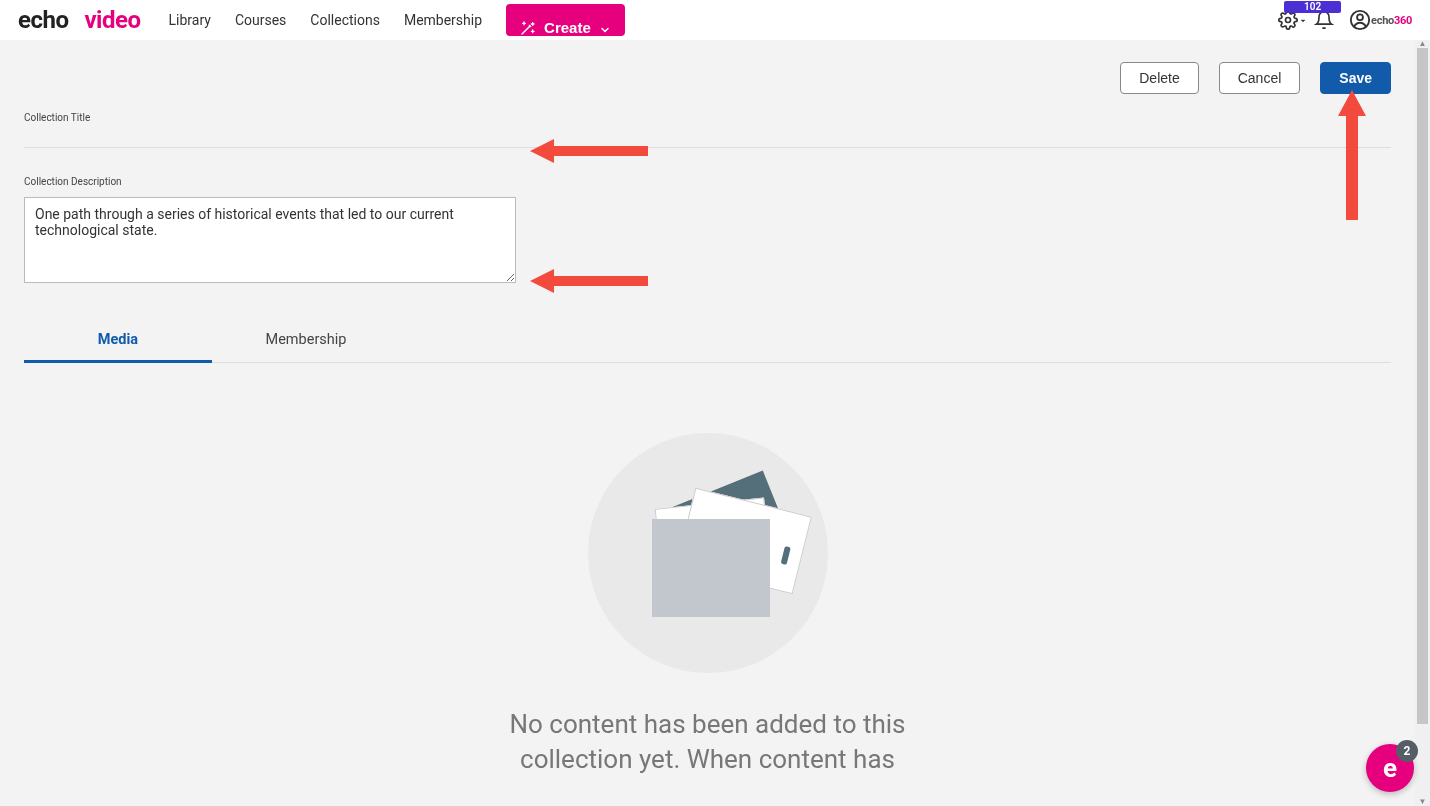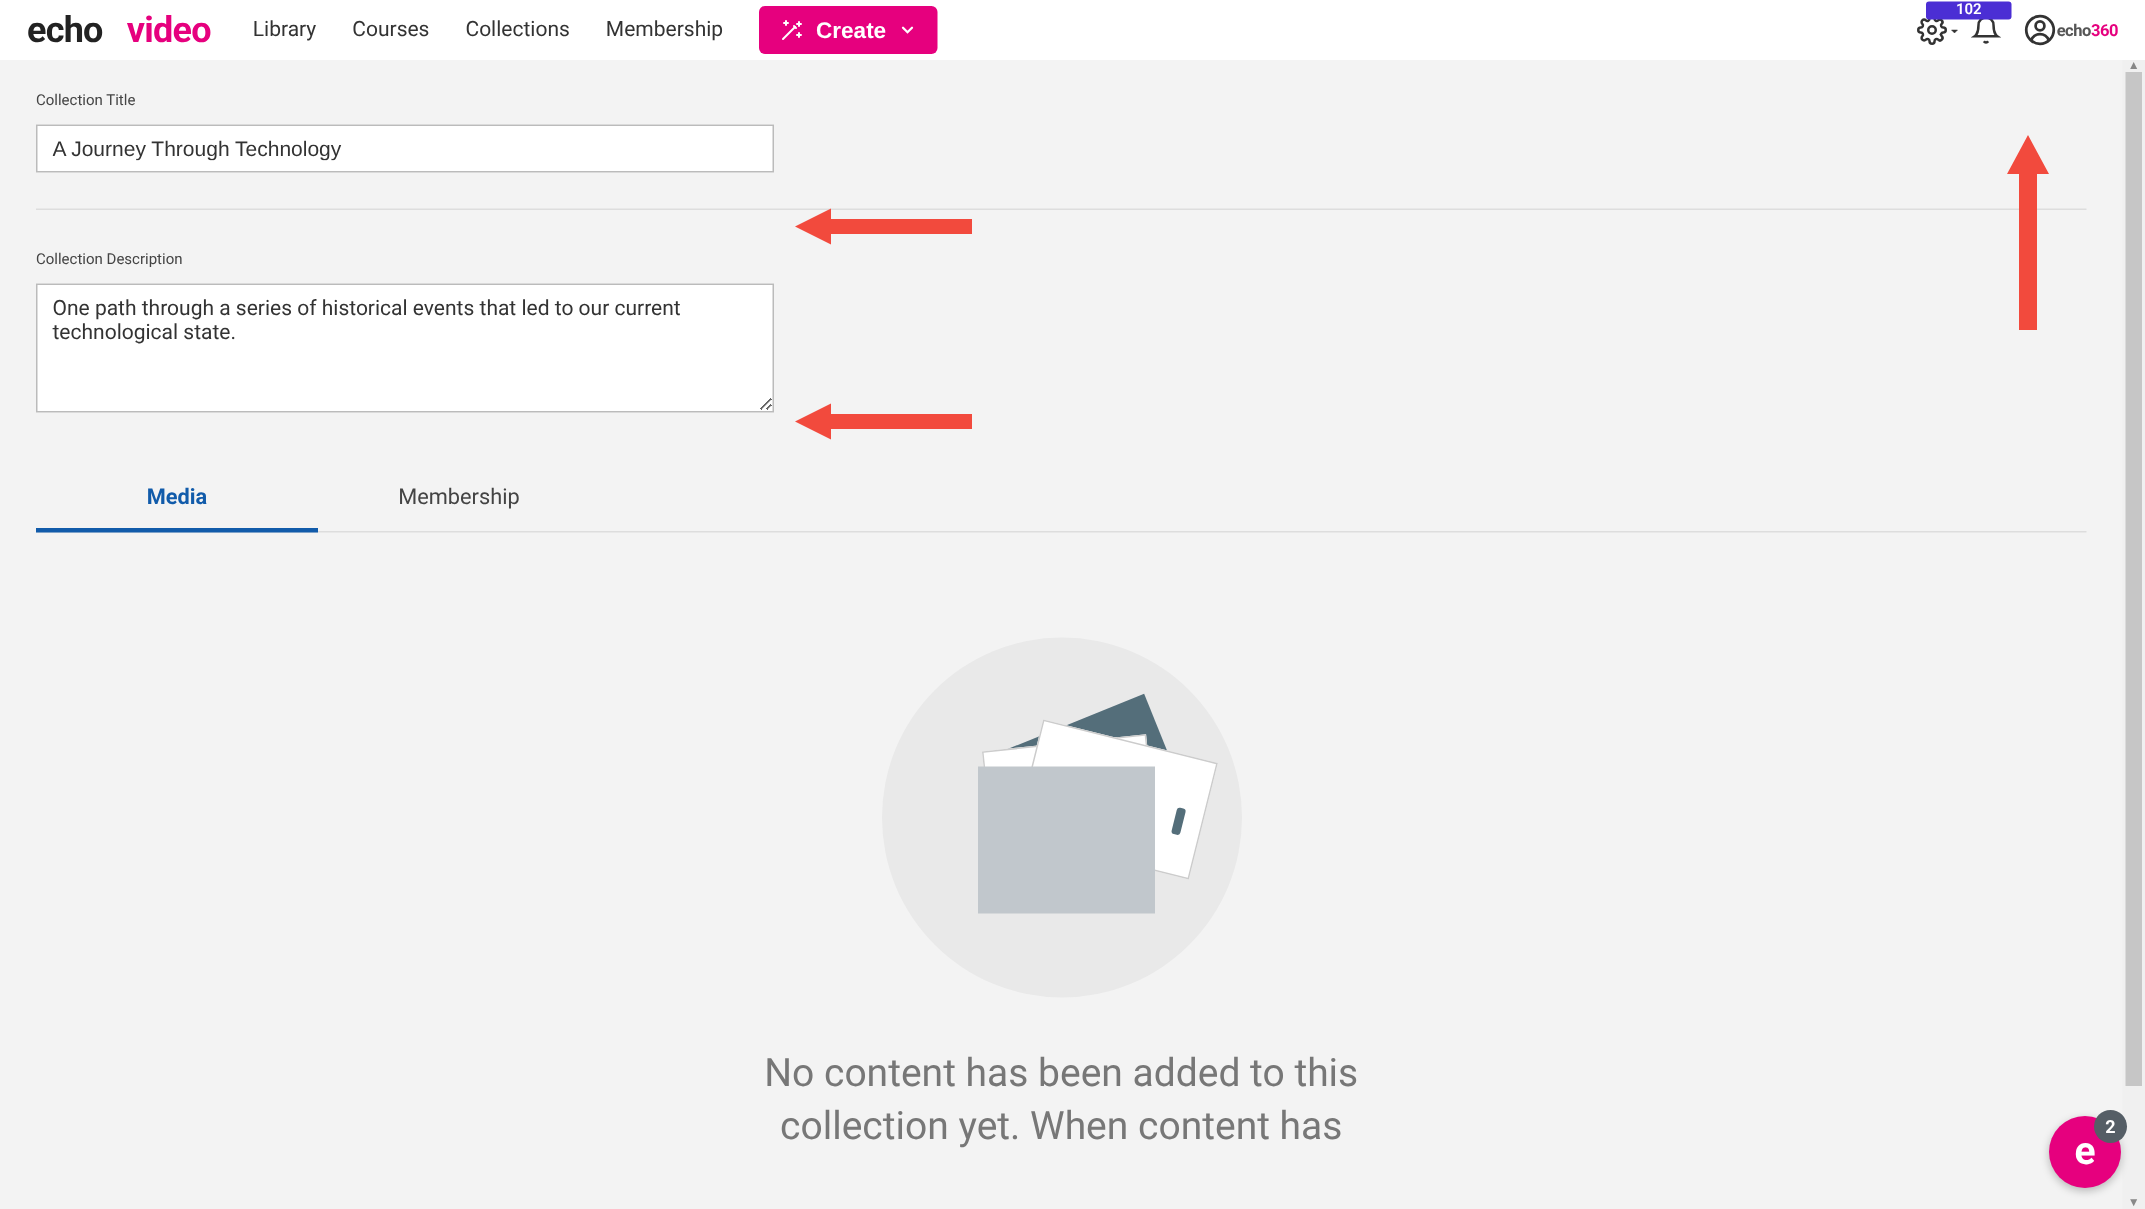--- a/index.html
+++ b/index.html
@@ -40,21 +40,21 @@
   .create-btn {
     background: #e6007e;
     color: #fff;
     border: none;
     border-radius: 4px;
     height: 32px;
     padding: 0 14px;
     font-size: 15px;
     font-weight: 600;
     display: inline-flex;
-    align-items: center;
+    align-items: flex-end;
     gap: 8px;
     cursor: pointer;
   }
   .create-btn svg { stroke: #fff; }
 
   .nav-spacer { flex: 1; }
 
   .nav-icon {
     width: 22px;
     height: 22px;
@@ -350,23 +350,27 @@
 <div class="content-wrap">
 
   <div class="scrollbar-track">
     <div class="scrollbar-up">▲</div>
     <div class="scrollbar-thumb"></div>
     <div class="scrollbar-down">▼</div>
   </div>
 
   <div class="content">
 
+    <div class="action-bar">
+      <button class="btn">Delete</button>
+      <button class="btn">Cancel</button>
+      <button class="btn btn-primary">Save</button>
+    </div>
 
     <label class="field-label">Collection Title</label>
-    <input class="field-input" type="text" value="A Journey Through Technology" style="">
 
     <hr class="divider">
 
     <label class="field-label">Collection Description</label>
     <textarea class="field-textarea" style="">One path through a series of historical events that led to our current technological state.</textarea>
 
     <div class="tabs">
       <div class="tab active">Media</div>
       <div class="tab">Membership</div>
     </div>

